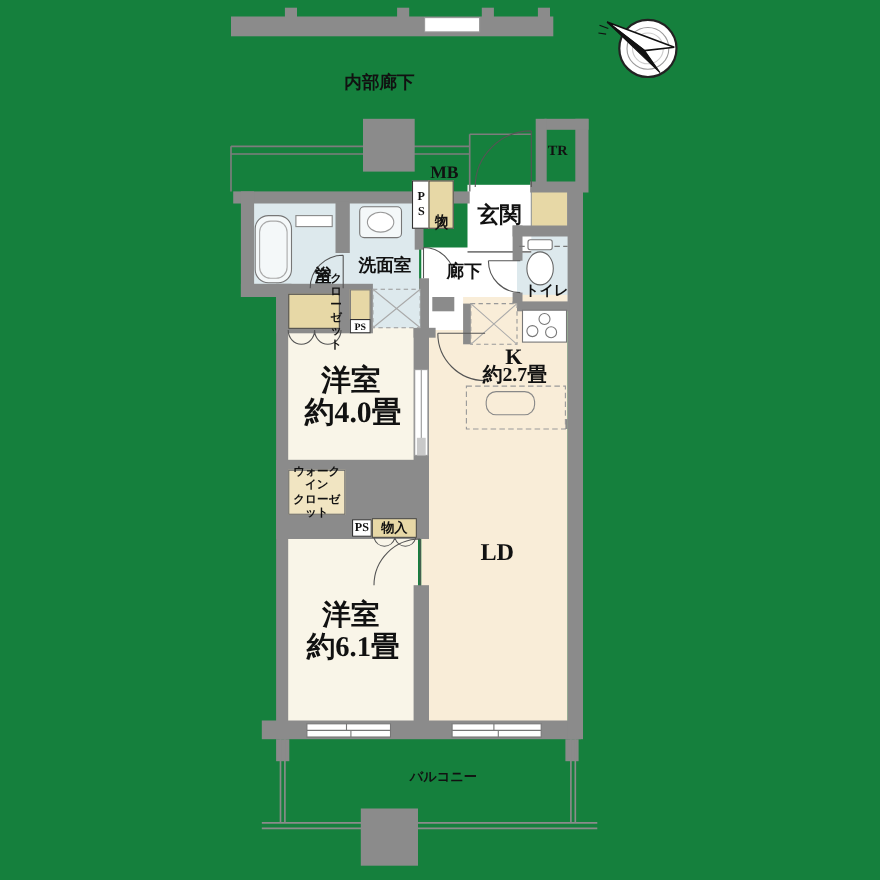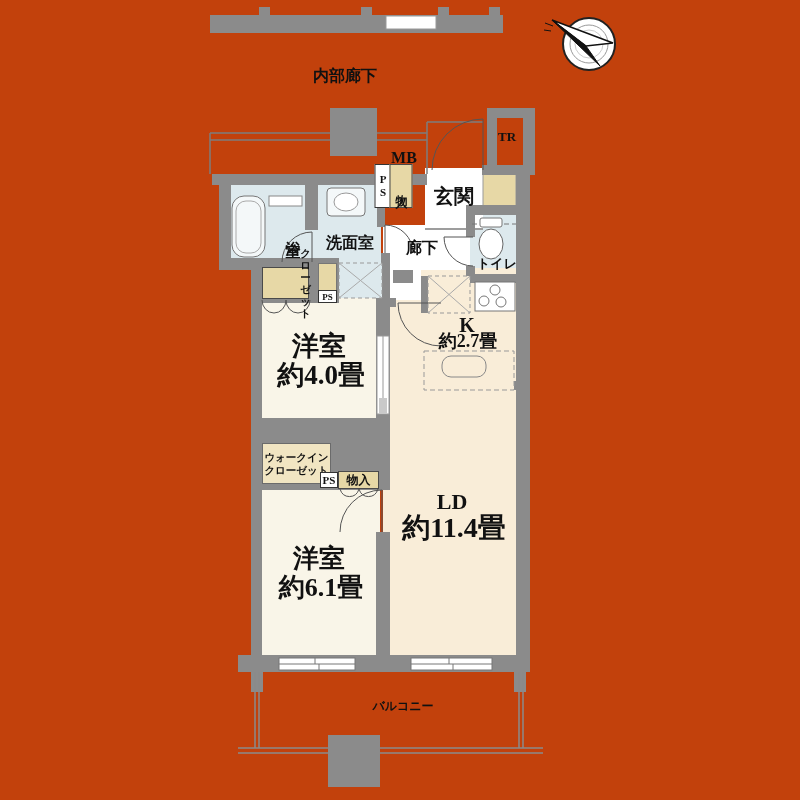--- a/index.html
+++ b/index.html
@@ -1,16 +1,16 @@
 <!DOCTYPE html>
 <html style="--wall: #8b8b8b; --wet: #dde9ed; --tan: #e7d8a6; --tan_light: #f1e5c2; --cream: #f9edd8; --room: #f9f5e8; --ink: #111111;"><head>
 <meta charset="utf-8">
 <style>
   html,body{margin:0;padding:0;background:#fff;}
-  #canvas{position:relative;width:800px;height:800px;background:#c2410c;overflow:hidden;
+  #canvas{position:relative;width:800px;height:800px;background:#15803d;overflow:hidden;
           font-family:"Liberation Serif","DejaVu Serif",serif;color:var(--ink);}
   #plan-svg{position:absolute;left:0;top:0;}
   .lbl{position:absolute;transform:translate(-50%,-50%);white-space:nowrap;
        font-weight:bold;color:var(--ink);line-height:1.05;text-align:center;}
   .vert{writing-mode:vertical-rl;text-orientation:upright;transform:translate(-50%,-50%);
         letter-spacing:1px;}
   .box{position:absolute;display:flex;align-items:center;justify-content:center;
        box-sizing:border-box;font-weight:bold;color:var(--ink);text-align:center;}
   .tan{background:var(--tan);border:1px solid #4a4a4a;}
   .tanlight{background:var(--tan_light);border:1px solid #6b6b6b;}
@@ -155,26 +155,25 @@
         <div>クロー</div>
         <div>ゼット</div>
       </div>
   </div>
   <div class="box tan" style="left:318px;top:263px;width:19px;height:28px;border:1px solid #777;"></div>
   <div class="box whitebox" style="left:318px;top:290px;width:19px;height:13px;font-size:9px;">PS</div>
   <div class="lbl" style="left:467px;top:325px;font-size:20px;">K</div>
   <div class="lbl" style="left:468px;top:341px;font-size:18px;">約2.7畳</div>
   <div class="lbl" style="left:319px;top:346px;font-size:27px;">洋室</div>
   <div class="lbl" style="left:321px;top:375px;font-size:27px;">約4.0畳</div>
-  <div class="box tanlight twoline" style="left:262px;top:443px;width:69px;height:41px;font-size:10.5px;">
+  <div class="box tanlight twoline" style="left:262px;top:427px;width:52px;height:41px;font-size:10.5px;">
     <div>
         <div>ウォークイン</div>
         <div>クローゼット</div>
       </div>
   </div>
   <div class="box whitebox" style="left:320px;top:472px;width:18px;height:16px;font-size:11px;">PS</div>
   <div class="box tan" style="left:338px;top:471px;width:41px;height:18px;font-size:12px;font-family:'Liberation Sans','DejaVu Sans',sans-serif;">物入</div>
   <div class="lbl" style="left:452px;top:502px;font-size:22px;">LD</div>
-  <div class="lbl" style="left:454px;top:528px;font-size:28px;">約11.4畳</div>
   <div class="lbl" style="left:319px;top:559px;font-size:26px;">洋室</div>
   <div class="lbl" style="left:321px;top:588px;font-size:26px;">約6.1畳</div>
   <div class="lbl" style="left:403px;top:706px;font-size:12px;">バルコニー</div>
 </div>
 
 </body></html>

